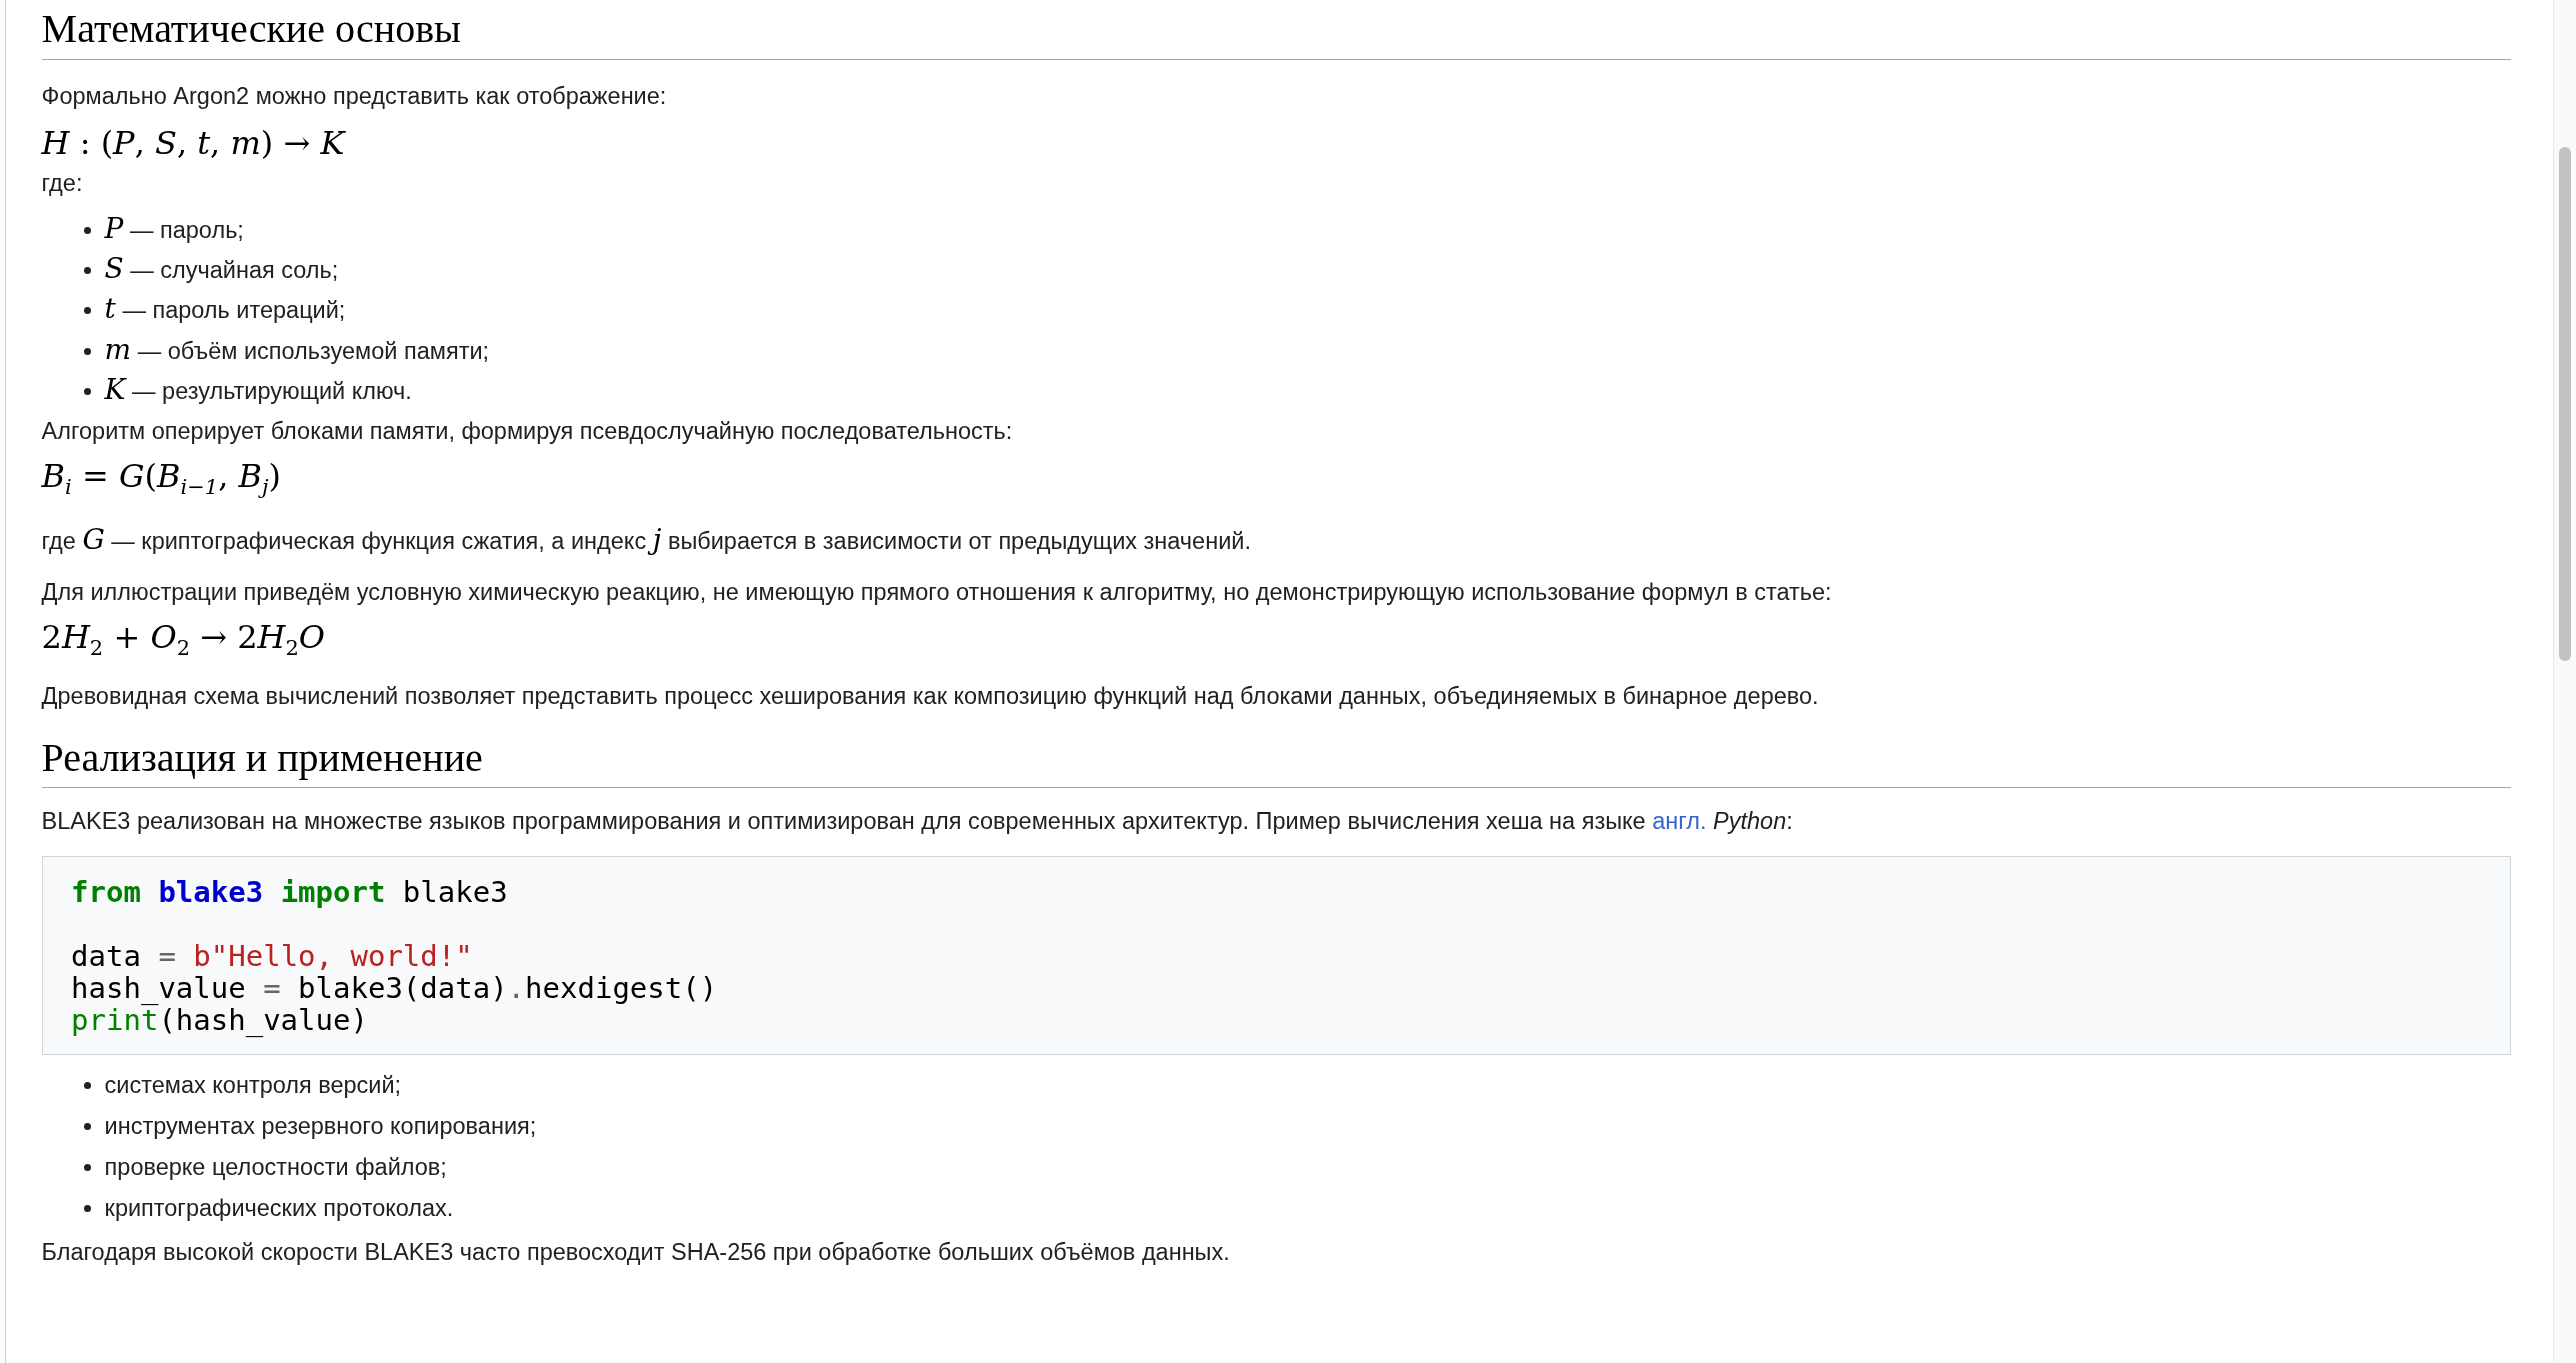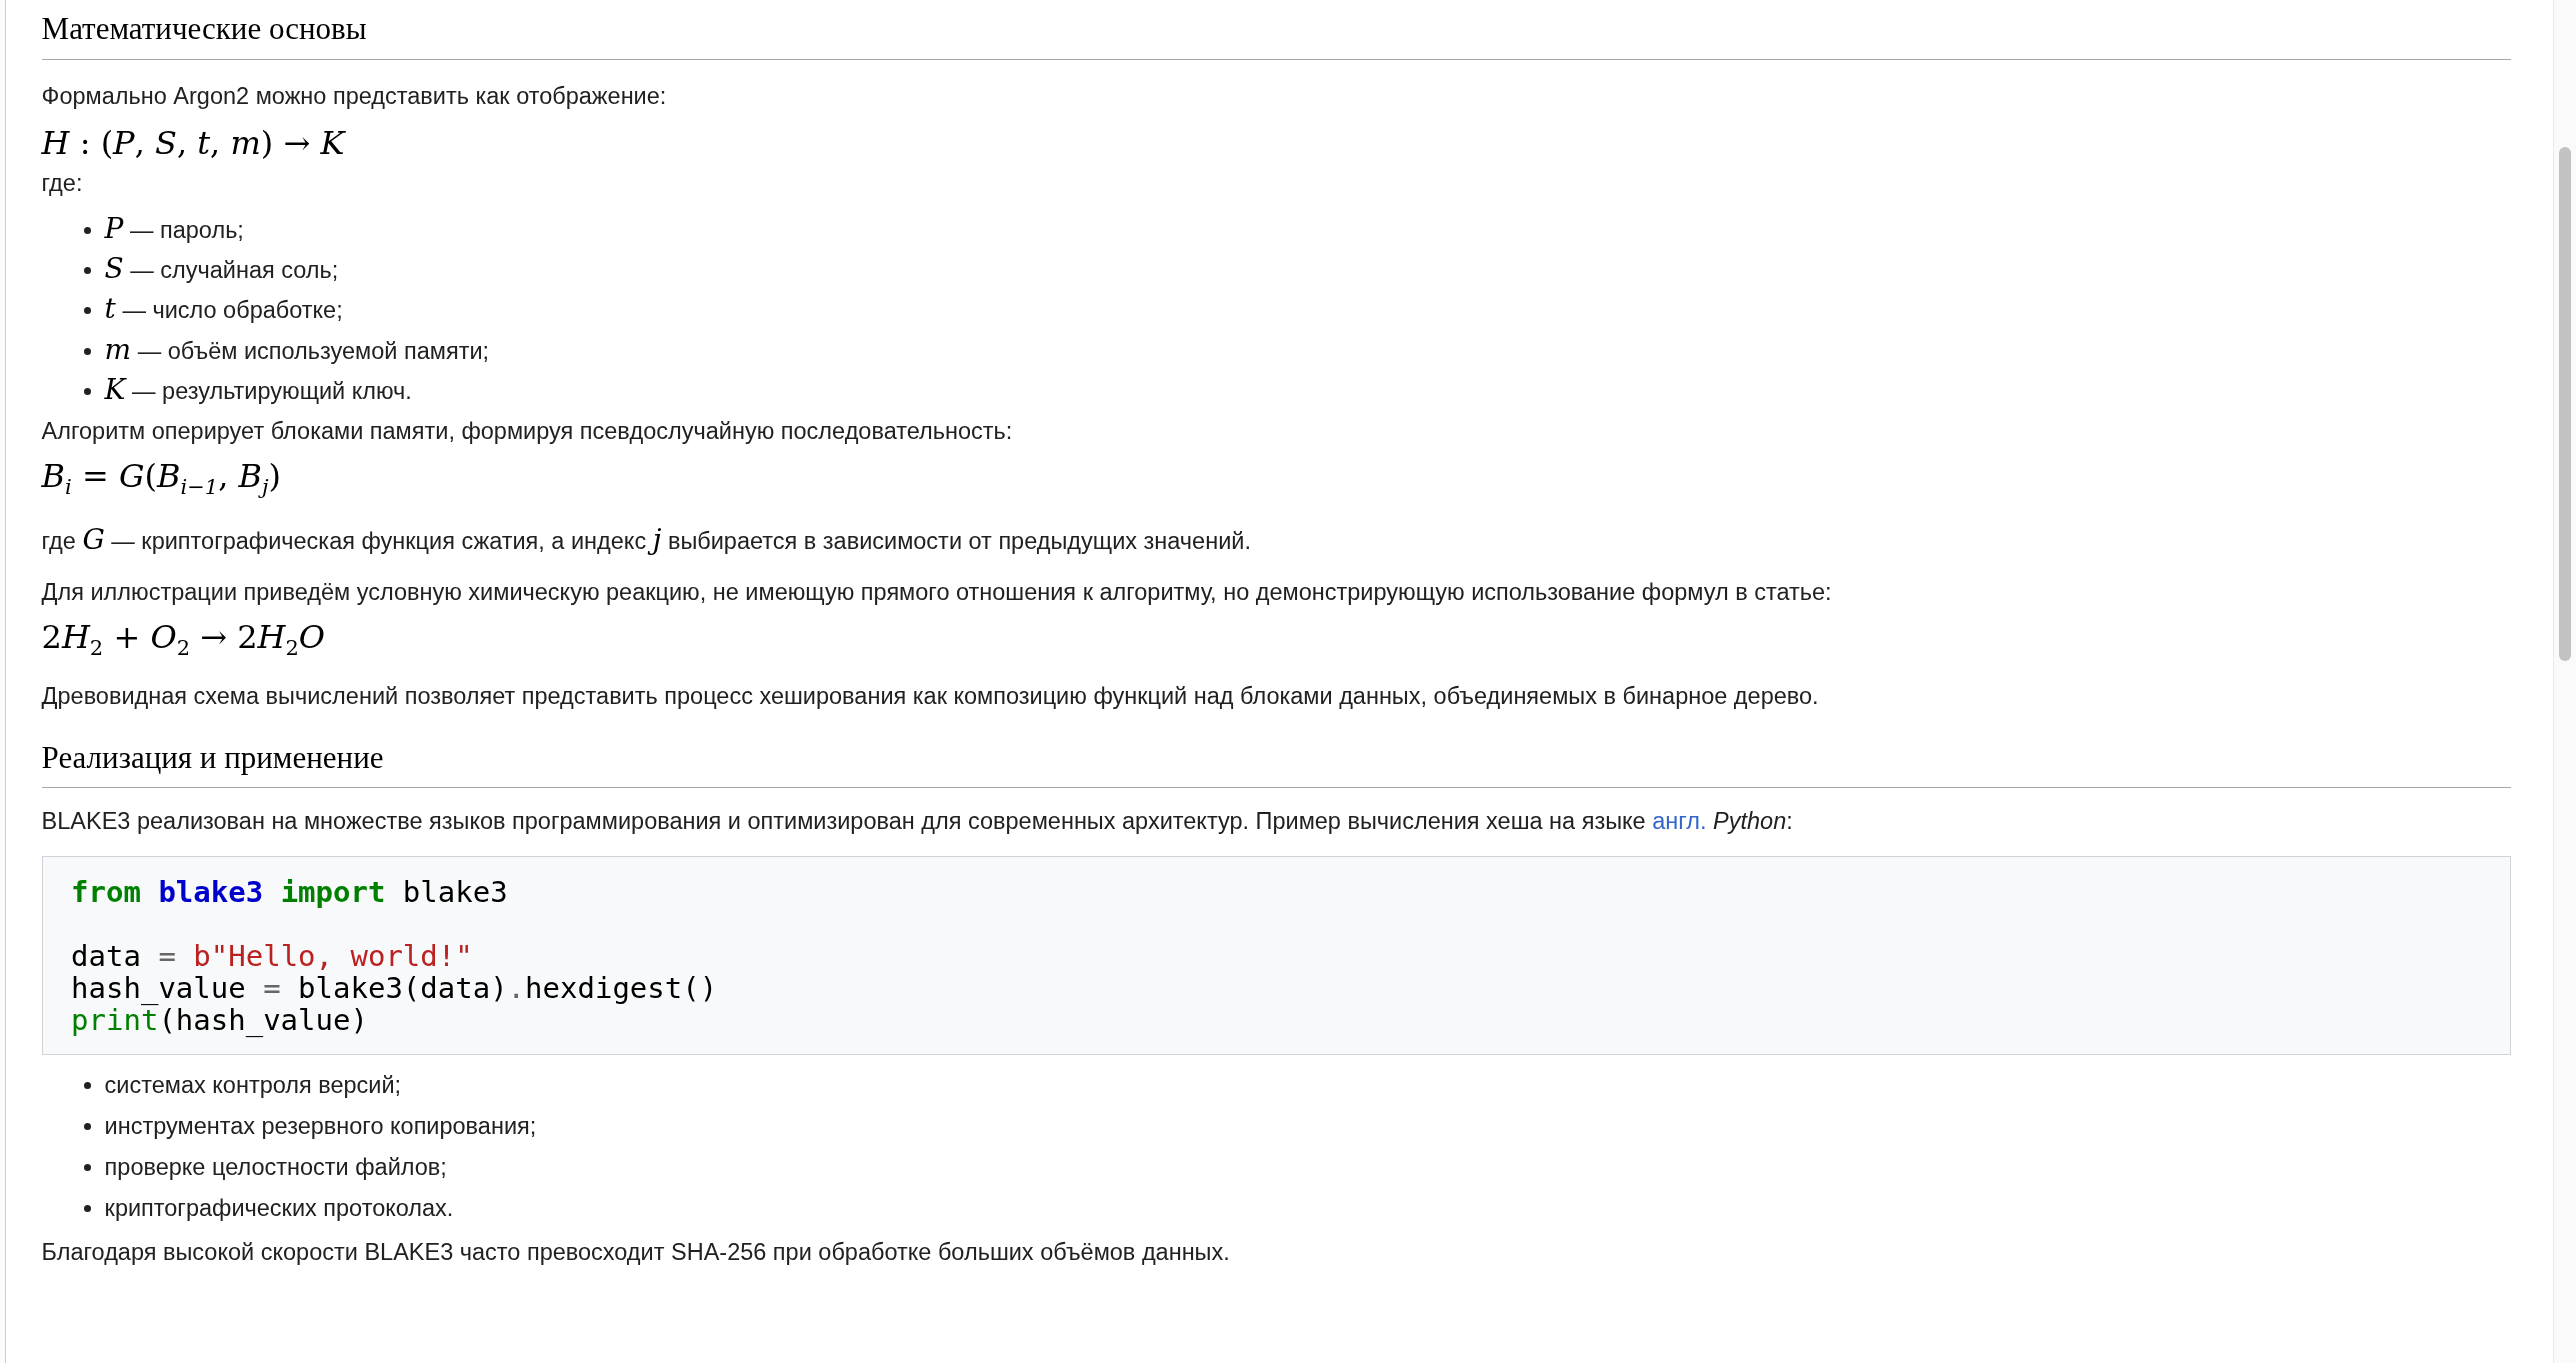--- a/index.html
+++ b/index.html
@@ -30,21 +30,21 @@
   }
 
   .content {
     position: absolute; left: 7.6px; top: 0; right: 23.5px;
     padding: 0 42px 0 34px;
   }
 
   h2 {
     font-family: "Liberation Serif", "DejaVu Serif", serif;
     font-weight: 400; color: #000;
-    font-size: 31px; line-height: 47px;
+    font-size: 40px; line-height: 47px;
     margin: 0; padding-bottom: 6.7px;
     border-bottom: 1.7px solid #a2a9b1;
   }
   .h2-first  { margin-top: 5px; }
   .h2-second { margin-top: 20px; }
 
   p { font-size: 23.5px; line-height: 36px; margin: 0; }
 
   .mt8  { margin-top: 7px; }
   .mt10 { margin-top: 8.4px; }
@@ -107,21 +107,21 @@
 
   <p class="mt22">Формально Argon2 можно представить как отображение:</p>
 
   <div class="formula mt10"><span class="mi">H</span><span> : (</span><span class="mi">P</span><span>, </span><span class="mi">S</span><span>, </span><span class="mi">t</span><span>, </span><span class="mi">m</span><span>) → </span><span class="mi">K</span></div>
 
   <p class="mt20">где:</p>
 
   <ul class="mt12 list-tight">
     <li><span class="imath">P</span> <span>— пароль;</span></li>
     <li><span class="imath">S</span> <span>— случайная соль;</span></li>
-    <li><span class="imath">t</span> <span>— число обработке;</span></li>
+    <li><span class="imath">t</span> <span>— пароль итераций;</span></li>
     <li><span class="imath">m</span> <span>— объём используемой памяти;</span></li>
     <li><span class="imath">K</span> <span>— результирующий ключ.</span></li>
   </ul>
 
   <p class="mt24">Алгоритм оперирует блоками памяти, формируя псевдослучайную последовательность:</p>
 
   <div class="formula mt8"><span class="mi">B</span><span class="msub mi">i</span><span> = </span><span class="mi">G</span><span>(</span><span class="mi">B</span><span class="msub mi">i−1</span><span>, </span><span class="mi">B</span><span class="msub mi">j</span><span>)</span></div>
 
   <p class="mt18"><span>где </span><span class="imath">G</span><span> — криптографическая функция сжатия, а индекс </span><span class="imath">j</span><span> выбирается в зависимости от предыдущих значений.</span></p>
 

